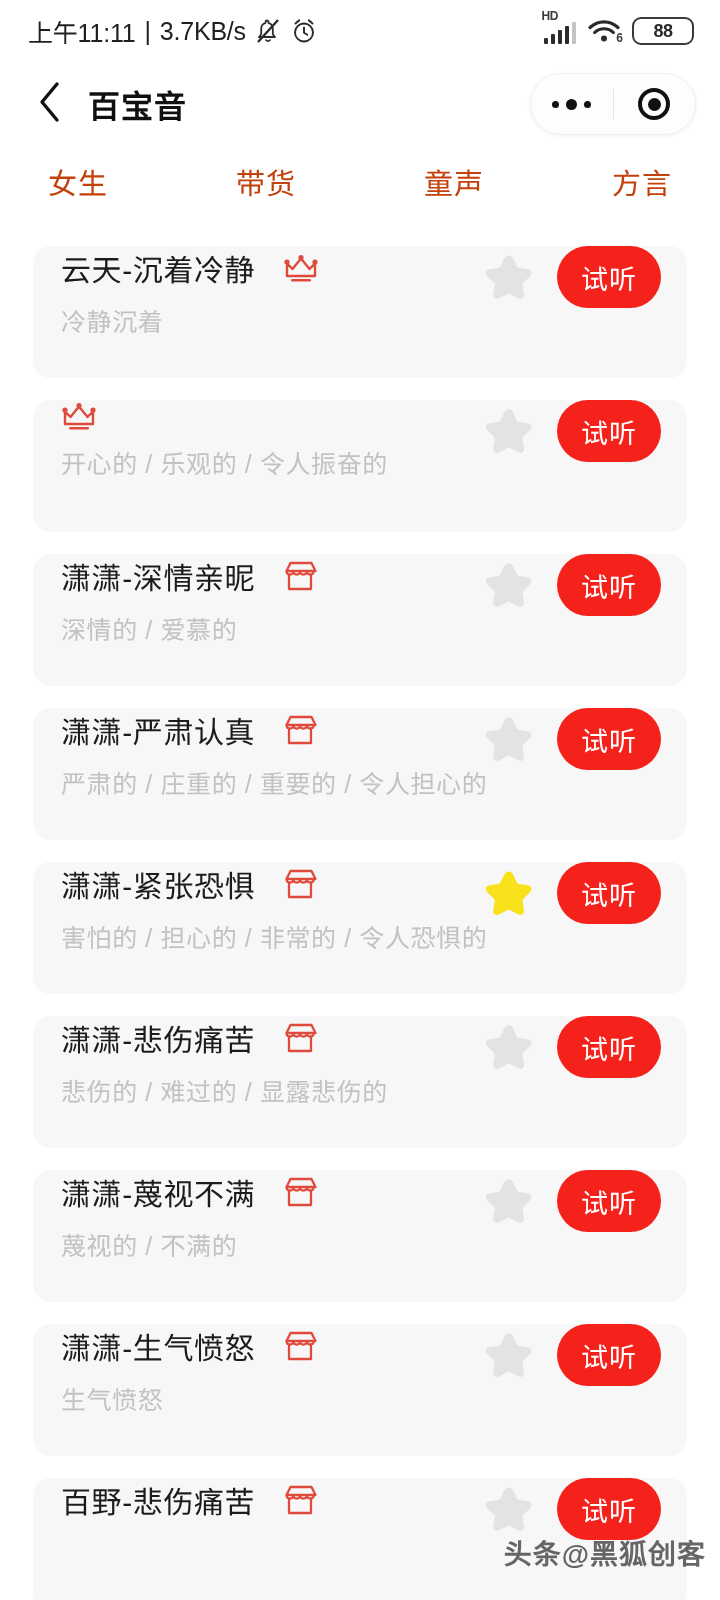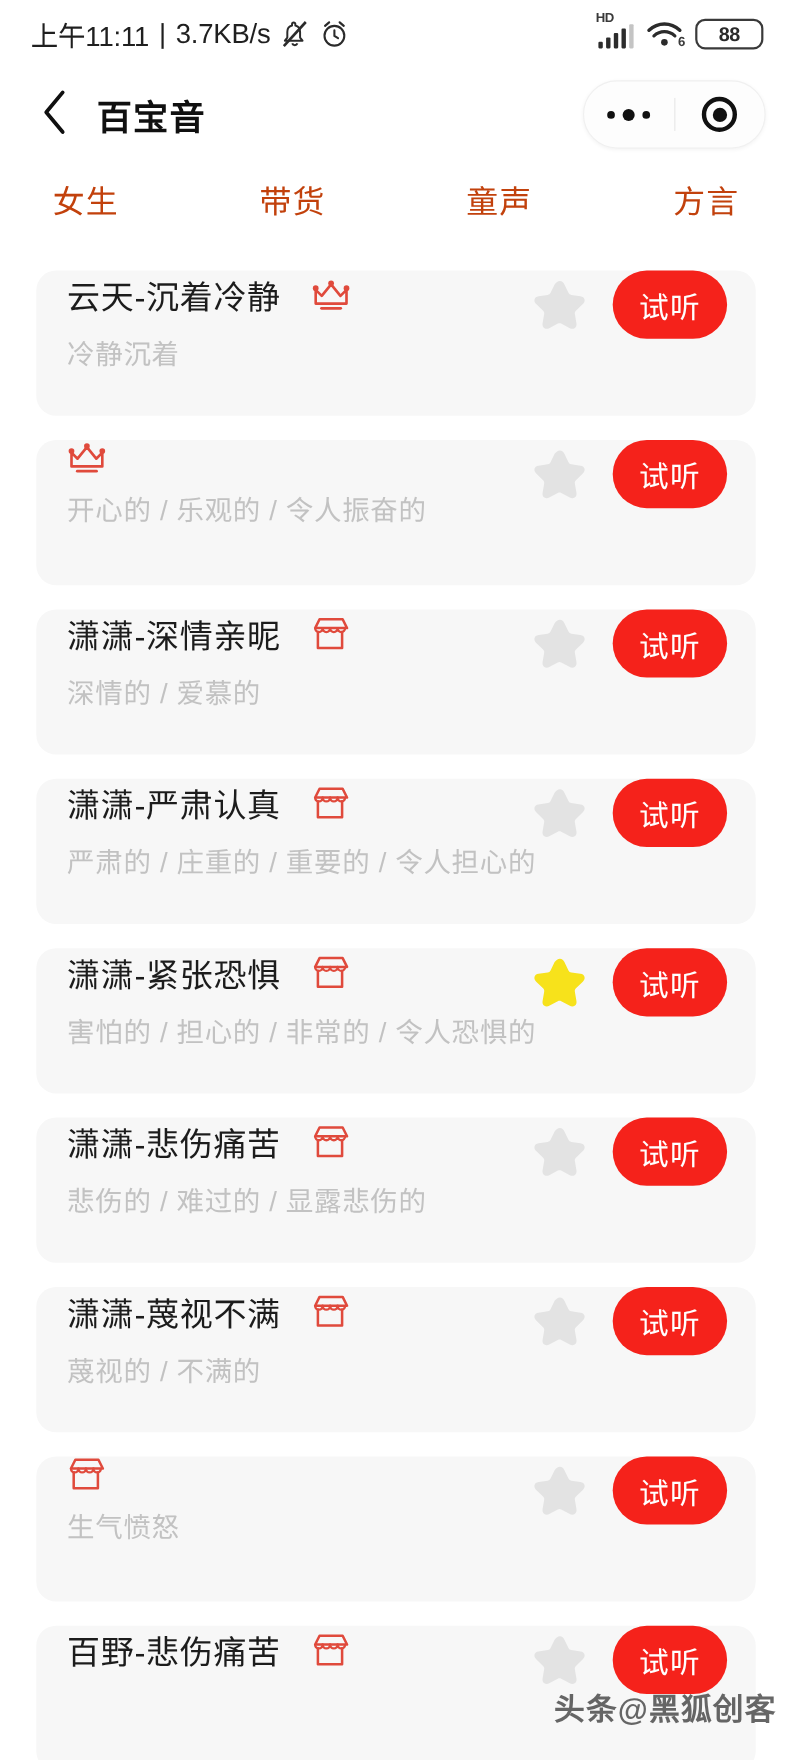--- a/index.html
+++ b/index.html
@@ -481,20 +481,21 @@
       <div class="card-actions">
         <span class="star"><svg viewBox="0 0 52 50" width="52" height="50">
             <path d="M26 3.5c2 0 3.2 1.3 4.1 3.1l3.7 7.6c.6 1.2 1.3 1.7 2.6 1.9l8.3 1.2c2 .3 3.3 1.2 3.7 2.9.4 1.7-.3 3.1-1.8 4.5l-6 5.8c-.9.9-1.2 1.7-1 3l1.4 8.2c.4 2.1-.1 3.6-1.6 4.6-1.4 1-3 .8-4.8-.2l-7.4-3.9c-1.1-.6-2-.6-3.1 0l-7.4 3.9c-1.8 1-3.4 1.2-4.8.2-1.5-1-2-2.5-1.6-4.6l1.4-8.2c.2-1.3-.1-2.1-1-3l-6-5.8c-1.5-1.4-2.2-2.8-1.8-4.5.4-1.7 1.7-2.6 3.7-2.9l8.3-1.2c1.3-.2 2-.7 2.6-1.9l3.7-7.6C22.8 4.8 24 3.5 26 3.5z" fill="#e3e3e3"></path>
           </svg></span>
         <button class="listen-btn">试听</button>
       </div>
     </div>
     <div class="card">
       <div class="card-texts">
         <div class="title-row">
+          <span class="card-title">潇潇-生气愤怒</span>
           <span class="badge-icon"><svg viewBox="0 0 36 32" width="36" height="32">
               <path d="M7.5 3h21l4 8H3.5z" fill="none" stroke="#e04a3c" stroke-width="2.3" stroke-linejoin="round"></path>
               <path d="M3.5 11c0 2.2 1.6 3.6 3.4 3.6S10.3 13.2 10.3 11c0 2.2 1.6 3.6 3.4 3.6S17.1 13.2 17.1 11c0 2.2 1.6 3.6 3.4 3.6S23.9 13.2 23.9 11c0 2.2 1.6 3.6 3.4 3.6S30.7 13.2 30.7 11" fill="none" stroke="#e04a3c" stroke-width="2.1" stroke-linejoin="round"></path>
               <path d="M6 13.5V29h22V13.5" fill="none" stroke="#e04a3c" stroke-width="2.3" stroke-linejoin="round"></path>
             </svg></span>
         </div>
         <div class="card-sub">生气愤怒</div>
       </div>
       <div class="card-actions">
         <span class="star"><svg viewBox="0 0 52 50" width="52" height="50">

